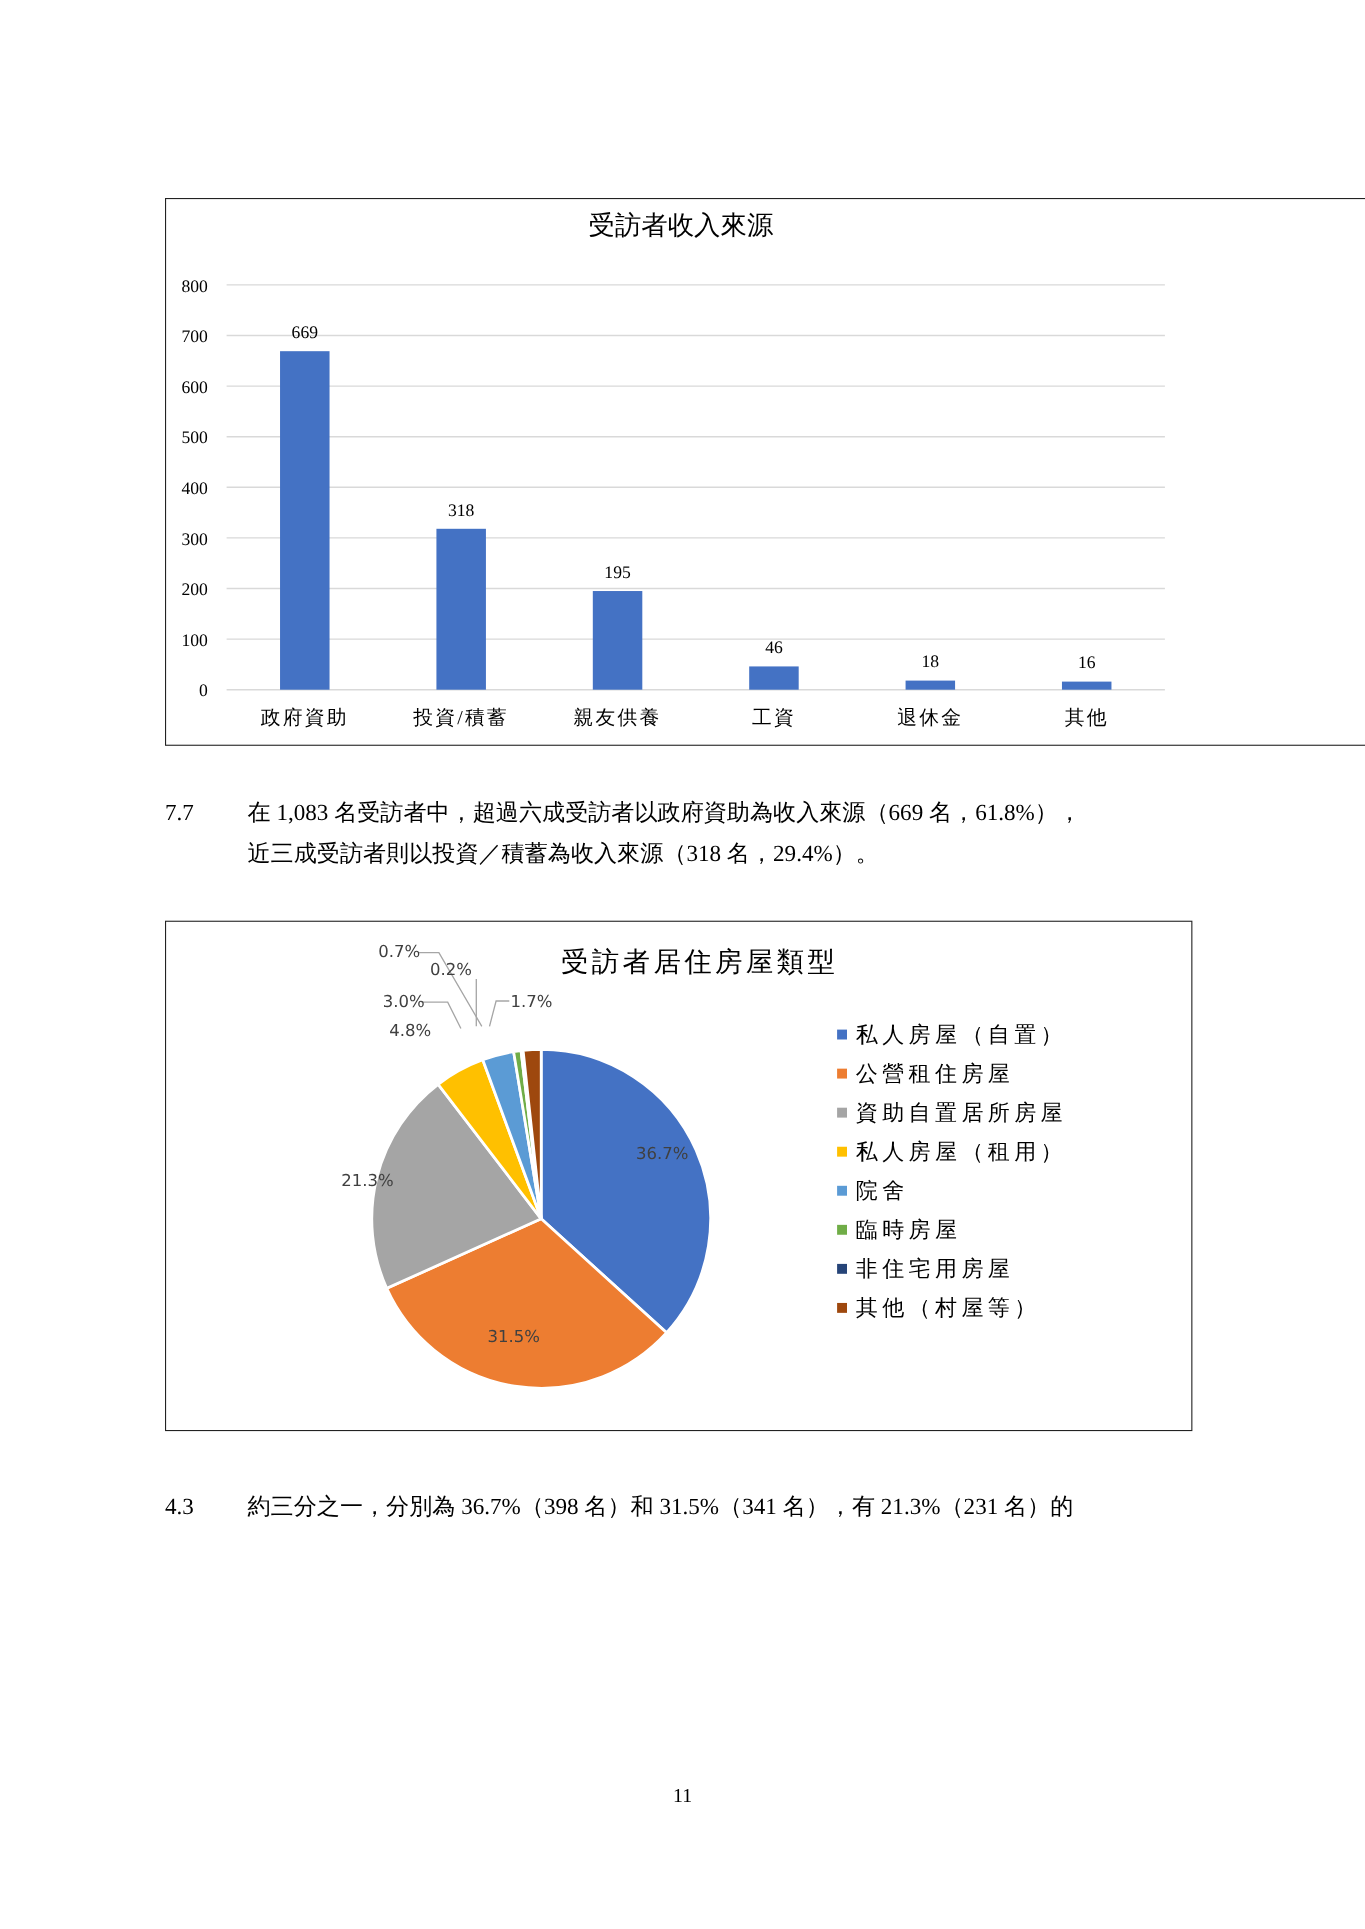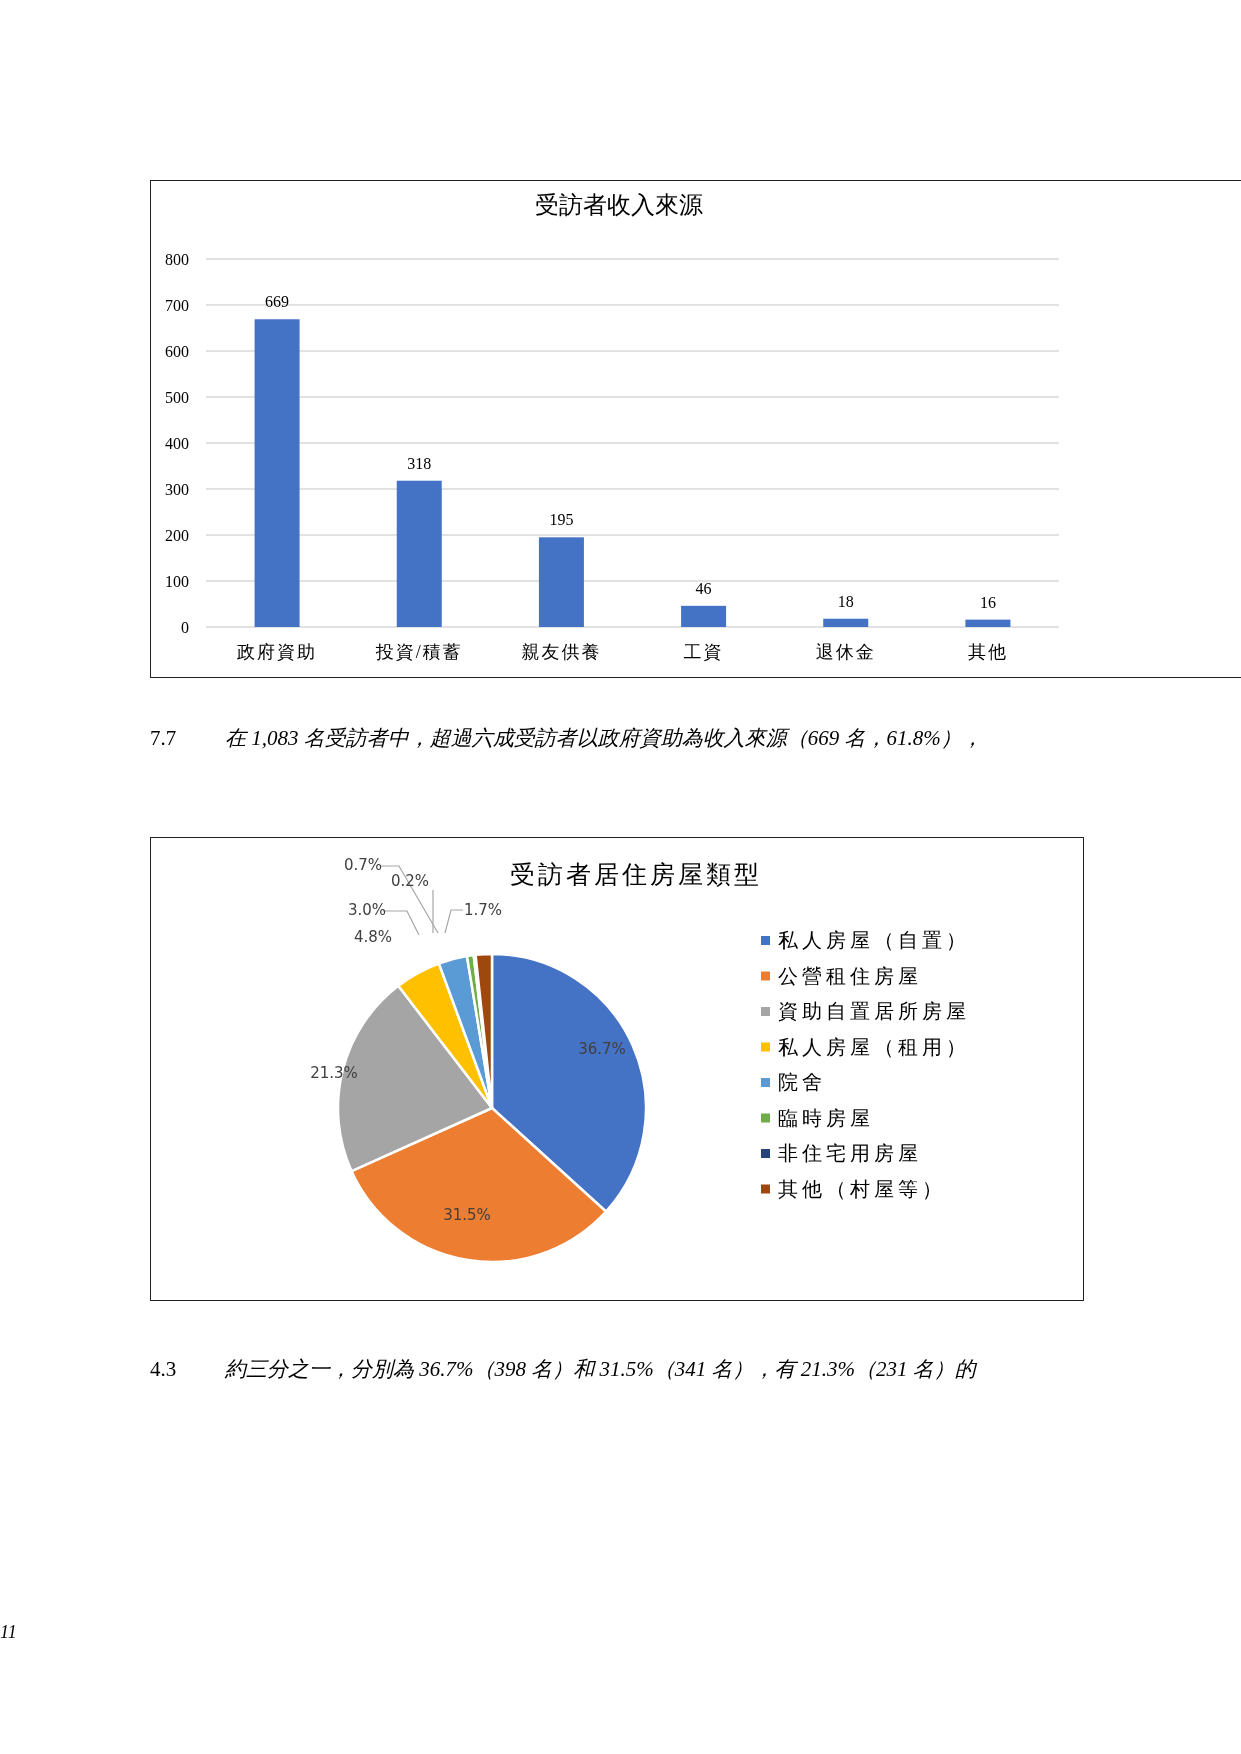--- a/index.html
+++ b/index.html
@@ -4,24 +4,24 @@
 <style>
   html, body { margin: 0; padding: 0; background: #ffffff; }
   body { width: 1241px; height: 1754px; position: relative; overflow: hidden;
          font-family: "Liberation Serif", "DejaVu Serif", serif; color: #000; }
   .frame { position: absolute; border: 1.5px solid #222; background: #fff; box-sizing: border-box; }
   #bar-frame { left: 150px; top: 180px; width: 1113px; height: 498px; }
   #pie-frame { left: 150px; top: 837px; width: 934px; height: 464px; }
   svg { position: absolute; left: 0; top: 0; }
   .para { position: absolute; left: 150px; width: 940px; font-size: 21px; line-height: 38px; }
   .para .num { position: absolute; left: 0; top: 0; }
-  .para .body { position: absolute; left: 75px; right: 0; top: 0; font-style: italic; }
+  .para .body { position: absolute; left: 75px; right: 0; top: 0; }
   #para-55 { top: 719px; }
   #para-56 { top: 1350px; }
-  #page-number { position: absolute; left: 0; width: 1241px; top: 1622px; font-size: 18px; font-style: italic; }
+  #page-number { position: absolute; left: 0; width: 1241px; top: 1622px; text-align: center; font-size: 18px; }
 </style>
 </head>
 <body>
 
 <div id="bar-frame" class="frame">
   <svg id="bar-svg" width="937" height="498">
       <text x="468" y="32" text-anchor="middle" font-size="24" font-family="&quot;Liberation Serif&quot;, &quot;DejaVu Serif&quot;, serif">受訪者收入來源</text>
       <line x1="55" x2="908" y1="446" y2="446" stroke="#d9d9d9" stroke-width="1.3"></line>
       <text x="38" y="452" text-anchor="end" font-size="16" font-family="&quot;Liberation Serif&quot;, &quot;DejaVu Serif&quot;, serif">0</text>
       <line x1="55" x2="908" y1="400" y2="400" stroke="#d9d9d9" stroke-width="1.3"></line>
@@ -58,20 +58,21 @@
       <rect x="814.4166666666666" y="438.64" width="45" height="7.36" fill="#4472C4"></rect>
       <text x="836.9166666666666" y="426.64" text-anchor="middle" font-size="16" font-family="&quot;Liberation Serif&quot;, &quot;DejaVu Serif&quot;, serif">16</text>
       <text x="836.9166666666666" y="477" text-anchor="middle" font-size="18" font-family="&quot;Liberation Serif&quot;, &quot;DejaVu Serif&quot;, serif" letter-spacing="2">其他</text>
     </svg>
 </div>
 
 <div id="para-55" class="para">
   <span class="num">7.7</span>
   <div class="body">
     <div>在 1,083 名受訪者中，超過六成受訪者以政府資助為收入來源（669 名，61.8%），</div>
+    <div>近三成受訪者則以投資／積蓄為收入來源（318 名，29.4%）。</div>
   </div>
 </div>
 
 <div id="pie-frame" class="frame">
   <svg id="pie-svg" width="934" height="464">
       <text x="485" y="45" text-anchor="middle" font-size="25" font-family="&quot;Liberation Serif&quot;, &quot;DejaVu Serif&quot;, serif" letter-spacing="3">受訪者居住房屋類型</text>
       <path d="M341,270 L341,116 A154,154 0 0 1 454.9895212920993,373.54896926381275 Z" fill="#4472C4" stroke="#fff" stroke-width="2.5"></path>
       <path d="M341,270 L454.9895212920993,373.54896926381275 A154,154 0 0 1 200.57124625548482,333.2120646851715 Z" fill="#ED7D31" stroke="#fff" stroke-width="2.5"></path>
       <path d="M341,270 L200.57124625548482,333.2120646851715 A154,154 0 0 1 247.29877376689058,147.78674293509872 Z" fill="#A5A5A5" stroke="#fff" stroke-width="2.5"></path>
       <path d="M341,270 L247.29877376689058,147.78674293509872 A154,154 0 0 1 287.8740757956331,125.45368846825644 Z" fill="#FFC000" stroke="#fff" stroke-width="2.5"></path>

